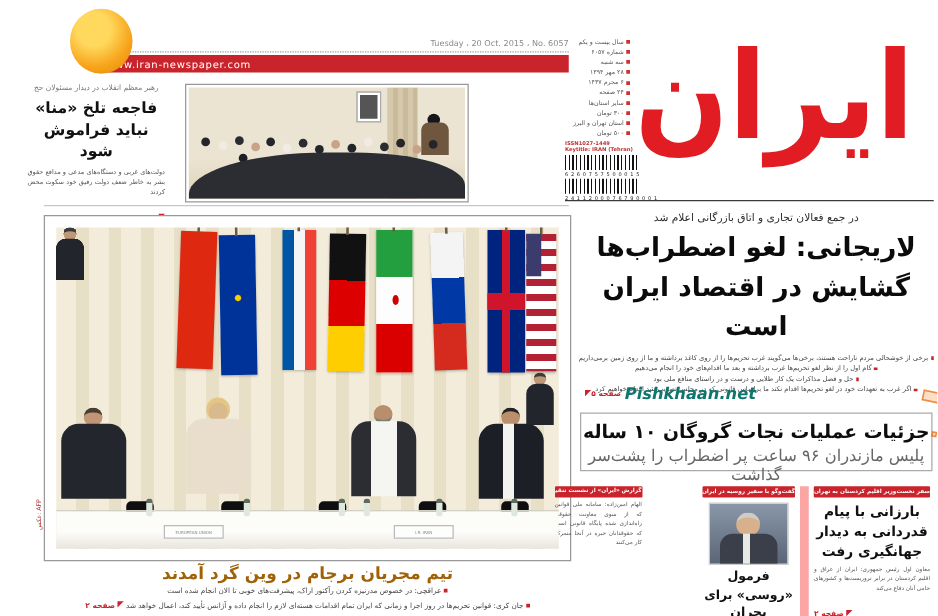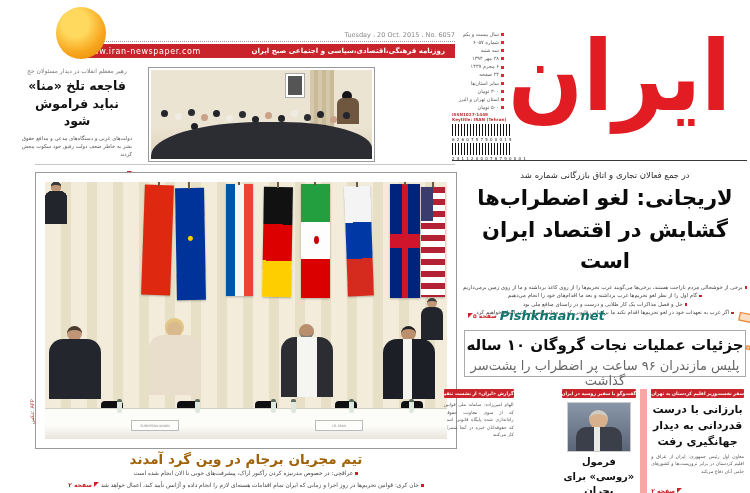--- a/index.html
+++ b/index.html
@@ -161,21 +161,20 @@
 </head>
 <body>
 
 <div class="page">
 
   <div class="egg"></div>
   <div class="dotline"></div>
   <div class="dateline">Tuesday ، 20 Oct. 2015 ، No. 6057</div>
   <div class="band">
     <span class="url">www.iran-newspaper.com</span>
-    <span class="tagline">روزنامه فرهنگی،اقتصادی،سیاسی و اجتماعی صبح ایران</span>
   </div>
   <div class="mast-info">
     <div>سال بیست و یکم</div>
     <div>شماره ۶۰۵۷</div>
     <div>سه شنبه</div>
     <div>۲۸ مهر ۱۳۹۴</div>
     <div>۶ محرم ۱۴۳۷</div>
     <div>۲۴ صفحه</div>
     <div>سایر استان‌ها</div>
     <div>۳۰۰ تومان</div>
@@ -255,21 +254,21 @@
   <div class="vp-credit">عکس: AFP</div>
 
   <div class="vcap">
     <div class="vcap-h">تیم مجریان برجام در وین گرد آمدند</div>
     <div class="vcap-b"><span class="bm"></span><span>عراقچی: در خصوص مدرنیزه کردن رآکتور اراک، پیشرفت‌های خوبی تا الان انجام شده است</span></div>
     <div class="vcap-b"><span class="bm"></span><span>جان کری: قوانین تحریم‌ها در روز اجرا و زمانی که ایران تمام اقدامات هسته‌ای لازم را انجام داده و آژانس تأیید کند، اعمال خواهد شد</span>
       <span class="ptag">صفحه ۲</span></div>
   </div>
 
   <div class="rcol">
-    <div class="lead-kicker">در جمع فعالان تجاری و اتاق بازرگانی شماره شد</div>
+    <div class="lead-kicker">در جمع فعالان تجاری و اتاق بازرگانی اعلام شد</div>
     <div class="lead-h">
       <div>لاریجانی: لغو اضطراب‌ها</div>
       <div>گشایش در اقتصاد ایران است</div>
     </div>
     <div class="lead-bullets">
       <div>برخی از خوشحالی مردم ناراحت هستند، برخی‌ها می‌گویند غرب تحریم‌ها را از روی کاغذ برداشته و ما از روی زمین برمی‌داریم</div>
       <div>گام اول را از نظر لغو تحریم‌ها غرب برداشته و بعد ما اقدام‌های خود را انجام می‌دهیم</div>
       <div>حل و فصل مذاکرات یک کار طلایی و درست و در راستای منافع ملی بود</div>
       <div>اگر غرب به تعهدات خود در لغو تحریم‌ها اقدام نکند ما براساس قانونی که در مجلس تصویب شد اقدام خواهیم کرد</div>
     </div>
@@ -280,21 +279,21 @@
     </div>
     <div class="hbox">
       <div class="hbox-h">جزئیات عملیات نجات گروگان ۱۰ ساله</div>
       <div class="hbox-s">پلیس مازندران ۹۶ ساعت پر اضطراب را پشت‌سر گذاشت</div>
     </div>
     <div class="hbox-tag"><span class="ptag">صفحه ۱۶</span></div>
 
     <div class="cols">
       <div class="col c1">
         <div class="colk">سفر نخست‌وزیر اقلیم کردستان به تهران</div>
-        <div class="colh">بارزانی با درست قدردانی به دیدار جهانگیری رفت</div>
+        <div class="colh">بارزانی با پیام قدردانی به دیدار جهانگیری رفت</div>
         <div class="colb">معاون اول رئیس جمهوری: ایران از عراق و اقلیم کردستان در برابر تروریست‌ها و کشورهای حامی آنان دفاع می‌کند</div>
         <div class="coltag"><span class="ptag">صفحه ۲</span></div>
       </div>
       <div class="col c2">
         <div class="colk">گفت‌وگو با سفیر روسیه در ایران</div>
         <div class="colphoto"></div>
         <div class="colh">فرمول «روسی» برای بحران «سوریه»</div>
 
       </div>
       <div class="col c3">

